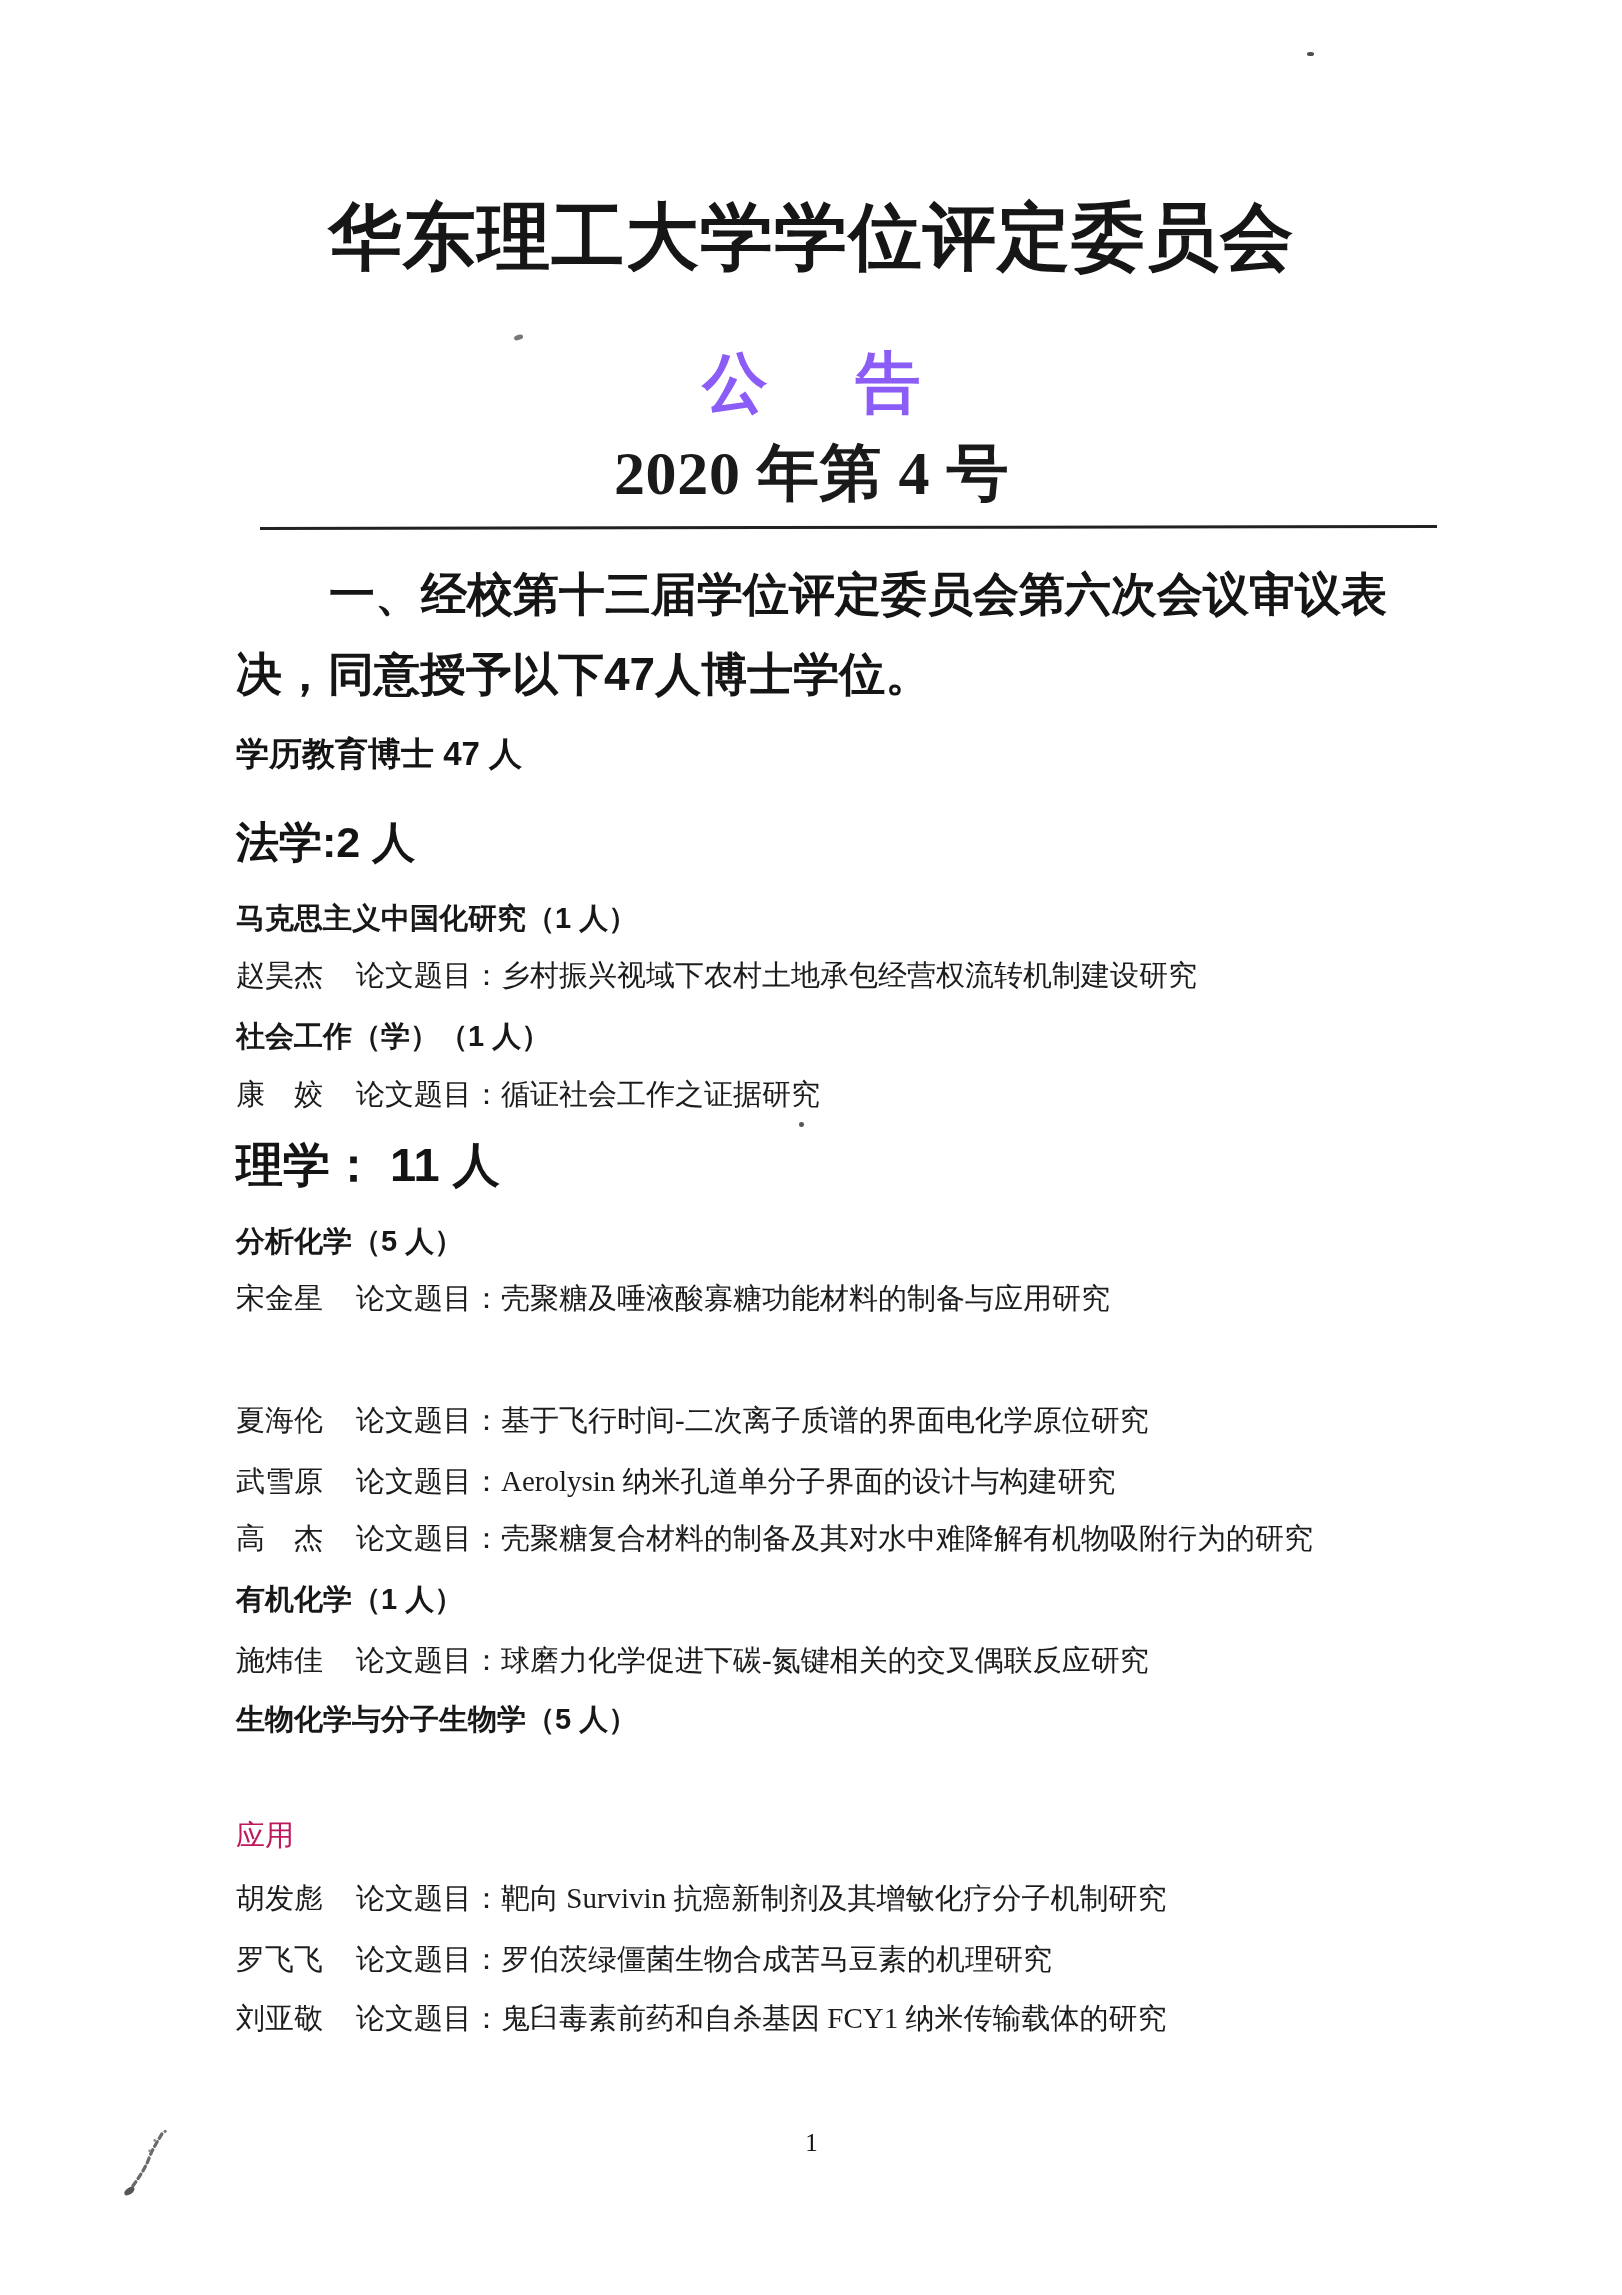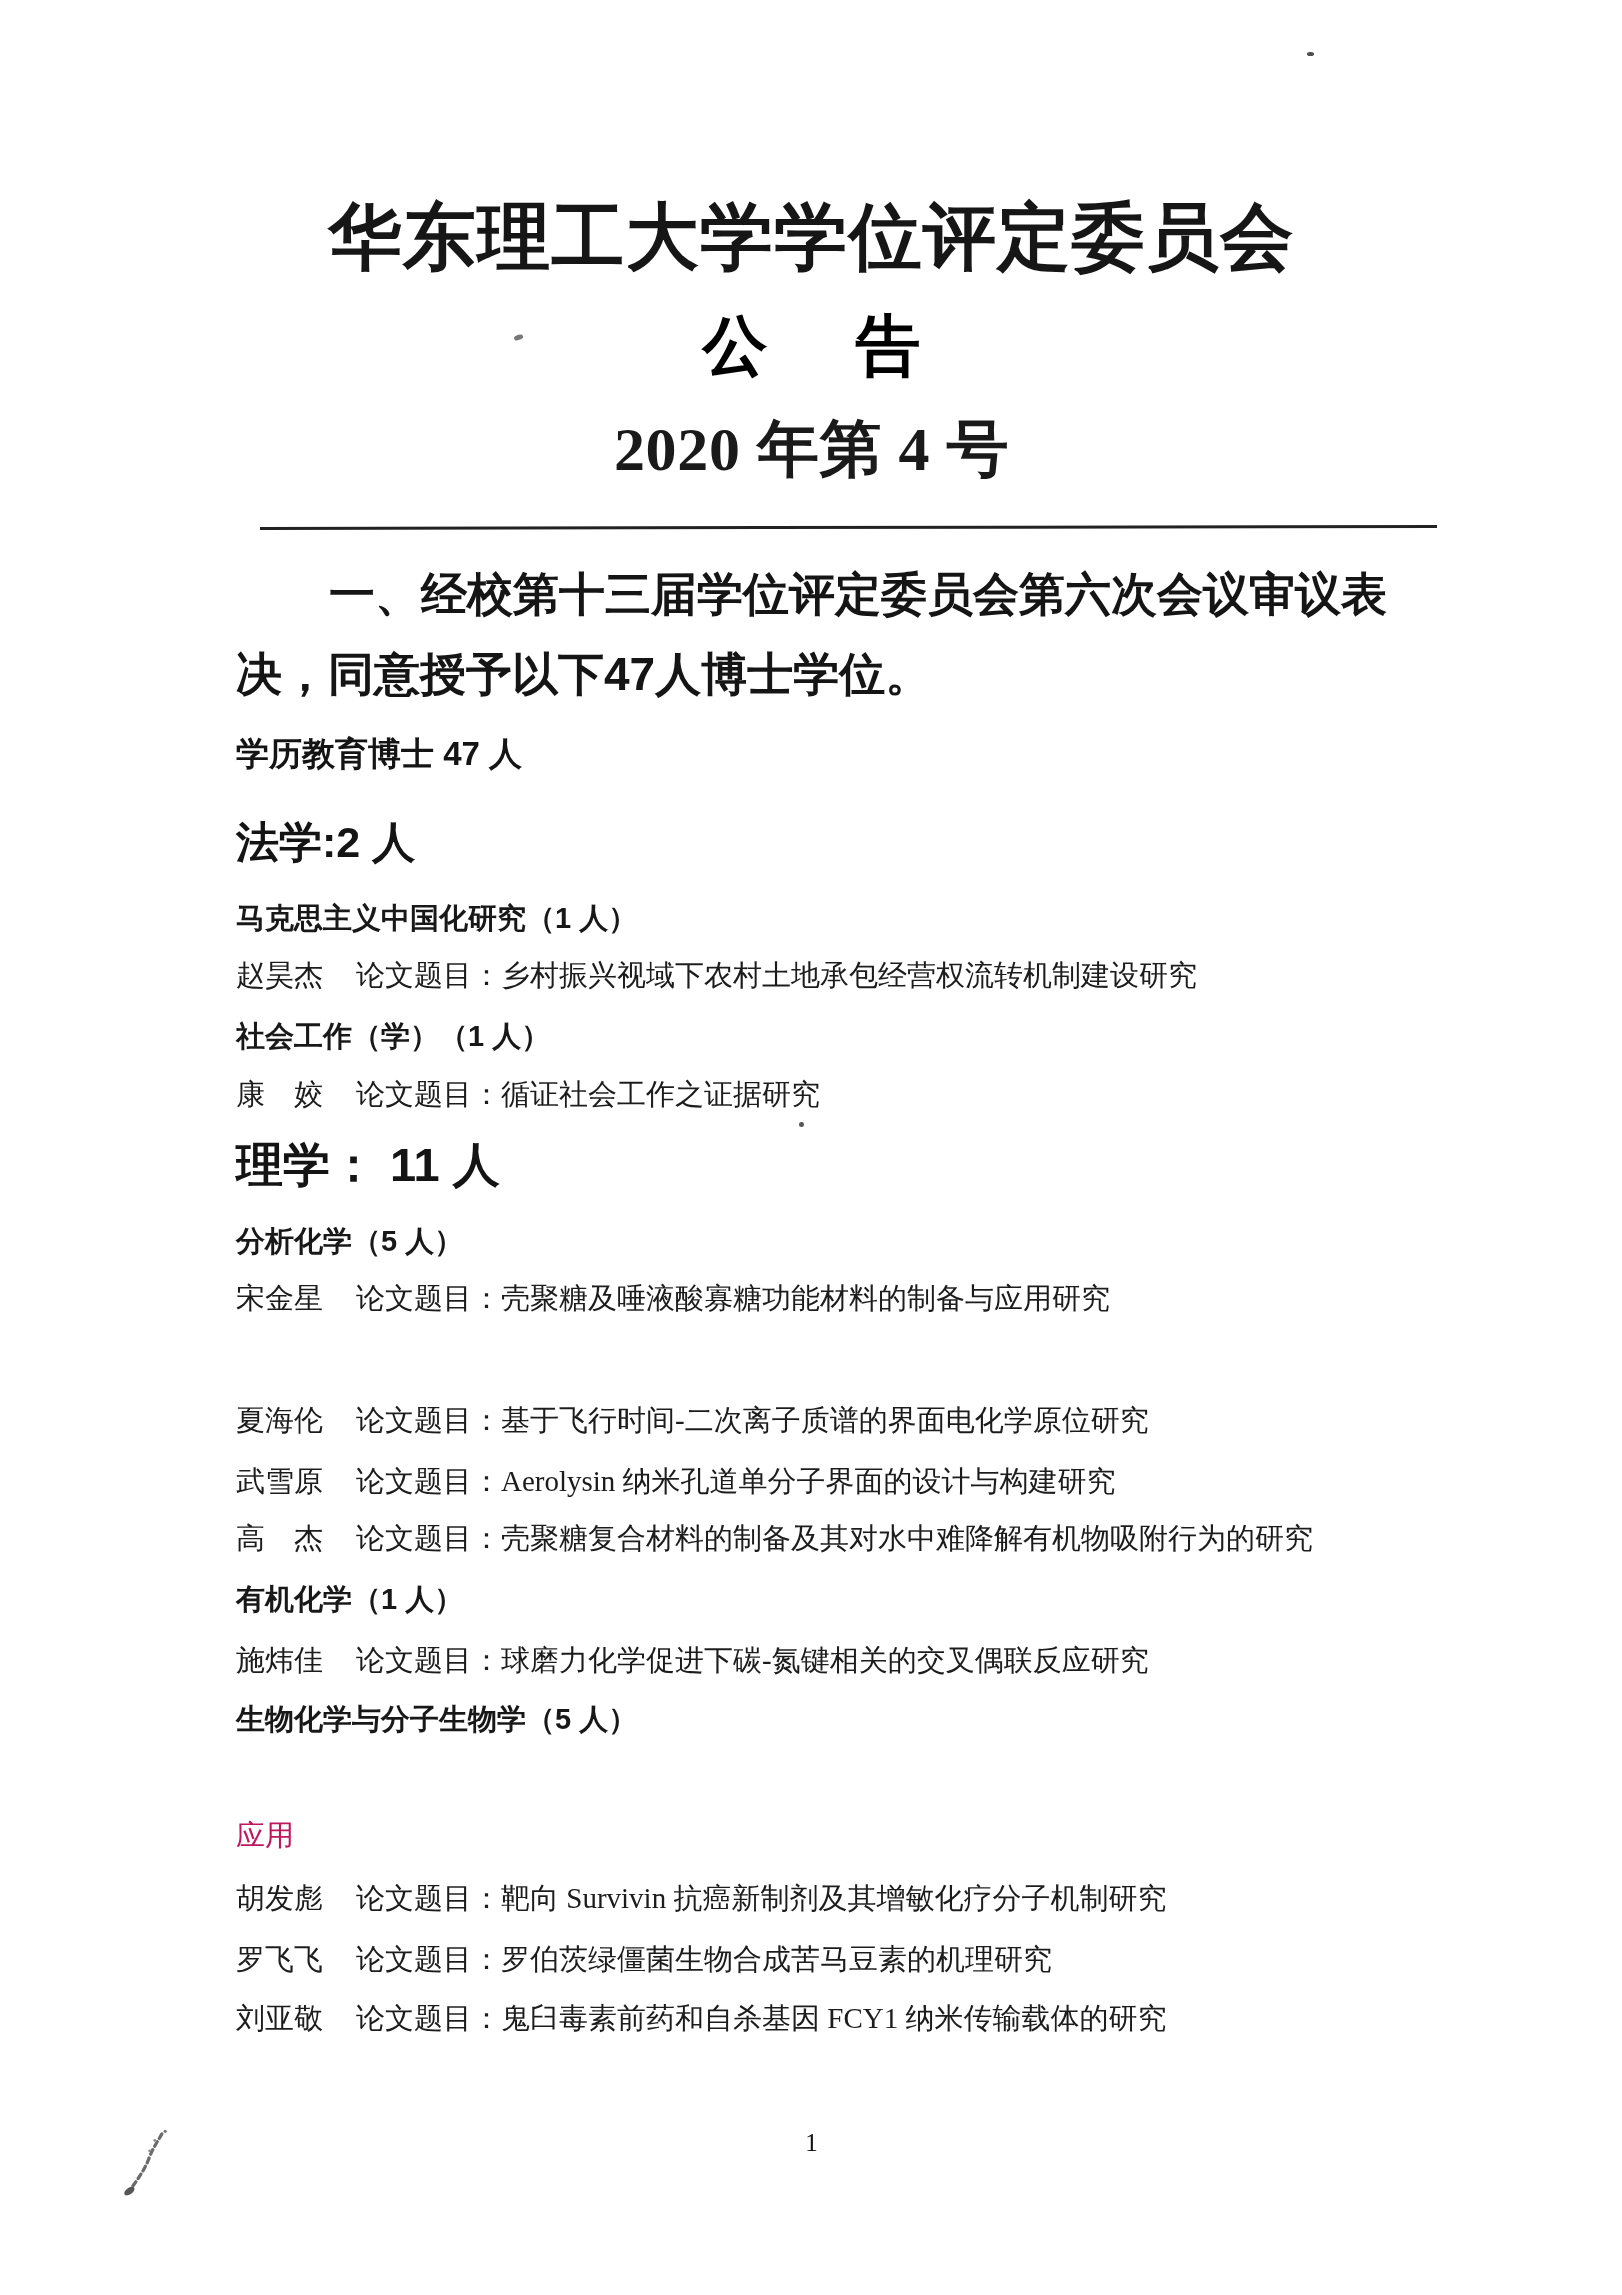--- a/index.html
+++ b/index.html
@@ -9,21 +9,21 @@
     background:#ffffff;
     overflow:hidden;
     color:#1d1d1d;
   }
   .abs{position:absolute;}
   .center{left:0;width:1623px;text-align:center;}
   .serif{font-family:"Liberation Serif","DejaVu Serif",serif;}
   .hei{font-family:"Liberation Sans","DejaVu Sans",sans-serif;font-weight:bold;}
 
   .doc-title{font-size:73px;line-height:1.15;font-weight:bold;color:#161616;letter-spacing:1.3px;}
-  .doc-subtitle{font-size:65px;line-height:1.15;font-weight:bold;color:#000000;}
+  .doc-subtitle{font-size:65px;line-height:1.15;font-weight:bold;color:#8b5cf6;margin-top:37px;}
   .doc-subtitle .gap{display:inline-block;width:88px;}
   .doc-issue{font-size:62px;line-height:1.15;font-weight:bold;color:#1a1a1a;letter-spacing:0.7px;}
 
   .rule{left:260px;top:527px;width:1177px;height:2.6px;background:#222;transform:rotate(-0.1deg);transform-origin:left center;}
 
   .intro{left:236px;width:1230px;font-size:46px;line-height:1.3;color:#151515;}
   .indent{padding-left:93px;}
 
   .summary{left:236px;font-size:33px;line-height:1.2;color:#141414;}
   .sec-heading-small{left:236px;font-size:43px;line-height:1.2;color:#141414;}
@@ -45,21 +45,21 @@
 <body>
 
 <div class="page">
 
   <div class="abs center serif doc-title" style="top:196px">华东理工大学学位评定委员会</div>
 
   <div class="abs center serif doc-subtitle" style="top:309px">
     <span>公</span><span class="gap"></span><span>告</span>
   </div>
 
-  <div class="abs center serif doc-issue" style="top:414px">2020 年第 4 号</div>
+  <div class="abs center serif doc-issue" style="top:438px">2020 年第 4 号</div>
 
   <div class="abs rule"></div>
 
   <div class="abs hei intro indent" style="top:565px">一、经校第十三届学位评定委员会第六次会议审议表</div>
   <div class="abs hei intro" style="top:645px">决，同意授予以下47人博士学位。</div>
 
   <div class="abs hei summary" style="top:734px">学历教育博士 47 人</div>
 
   <div class="abs hei sec-heading-small" style="top:817px">法学:2 人</div>
 

